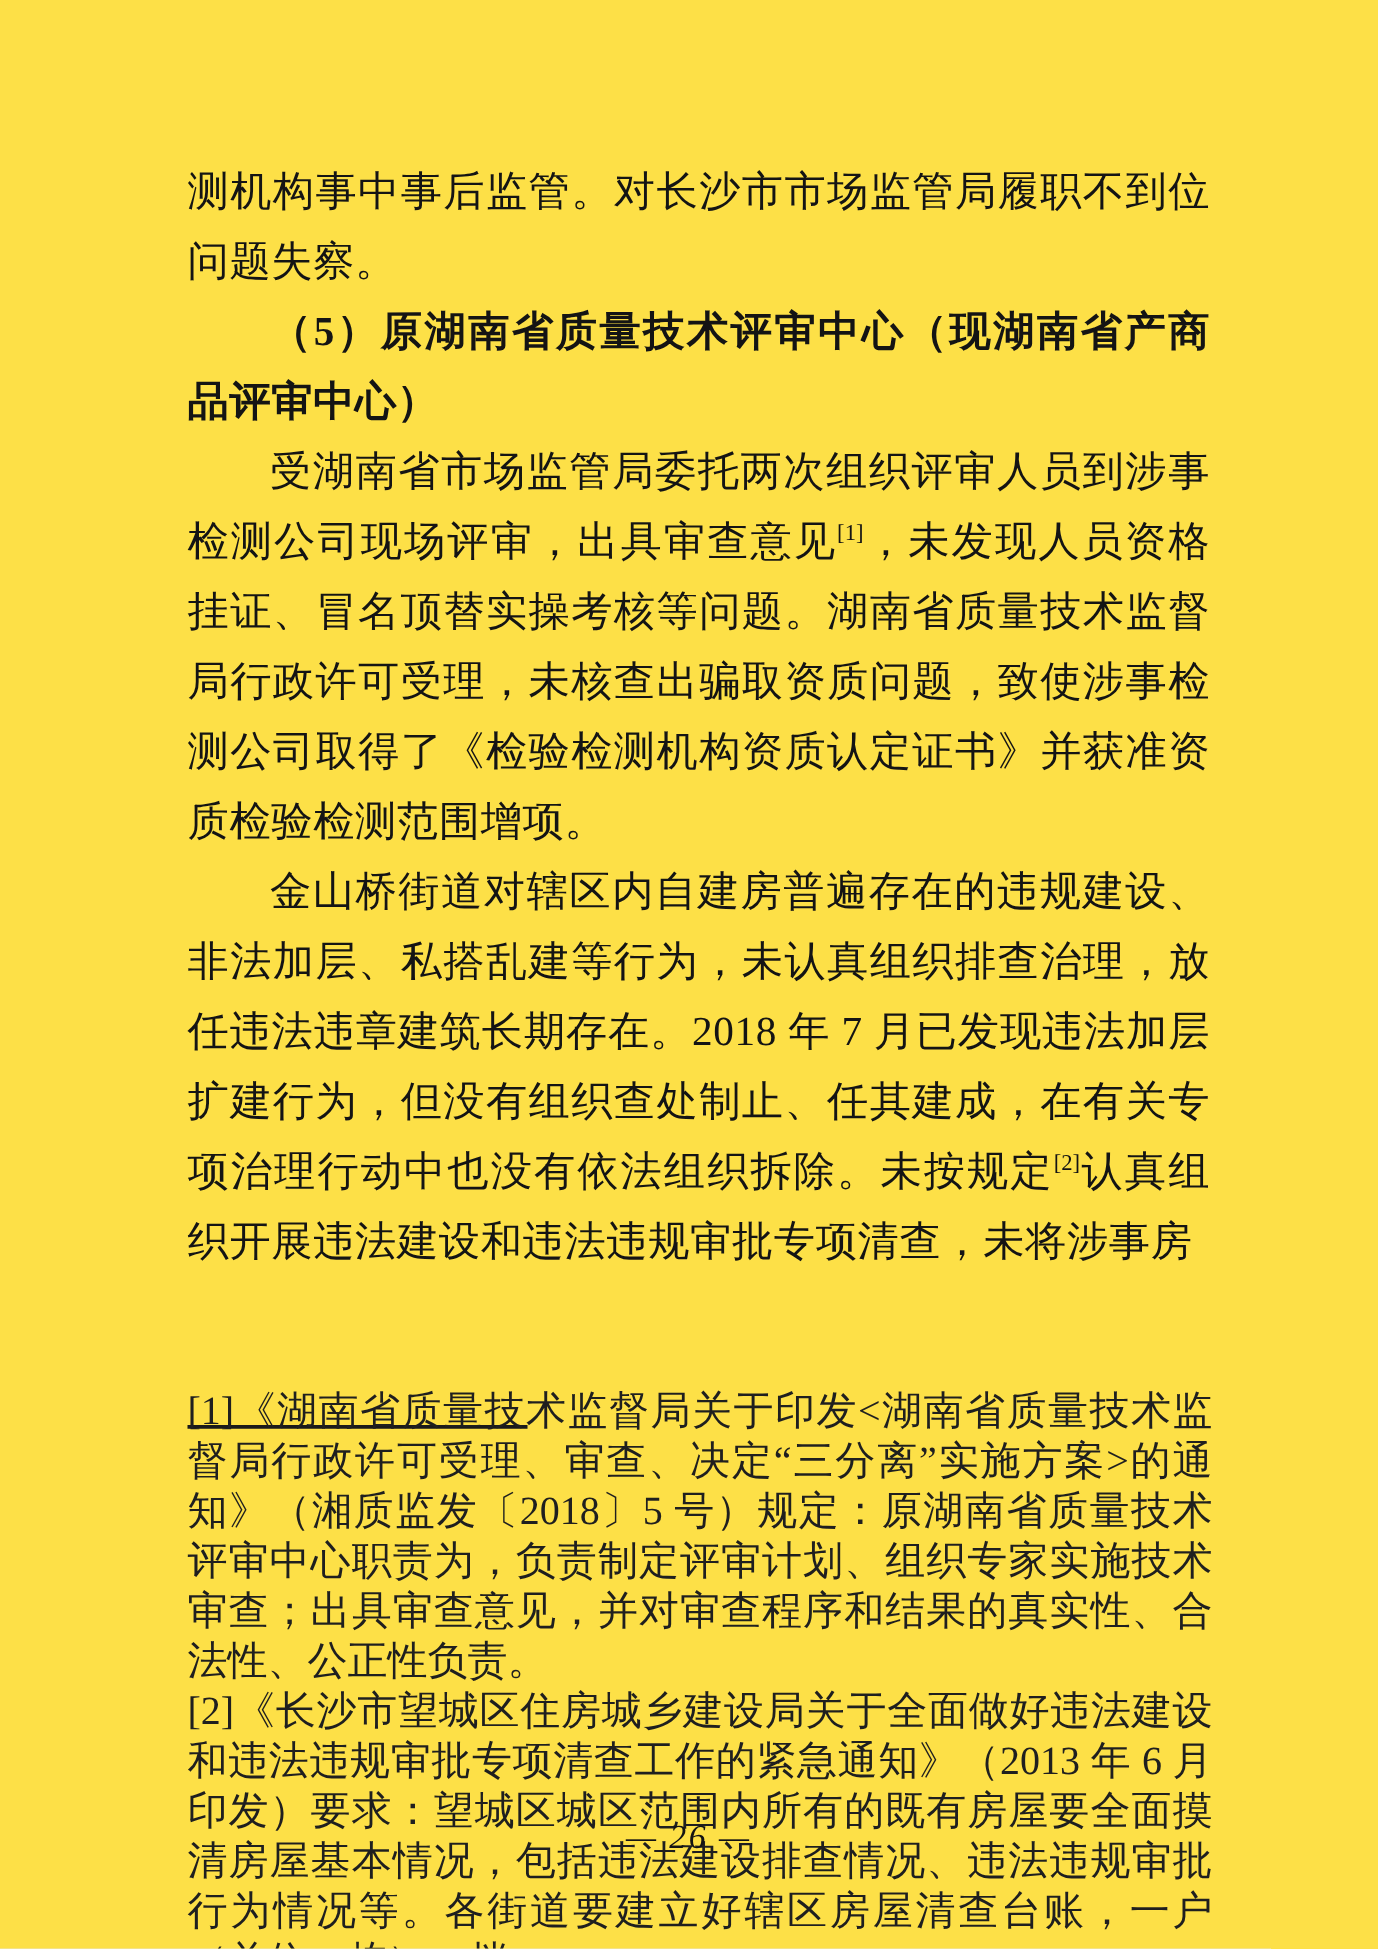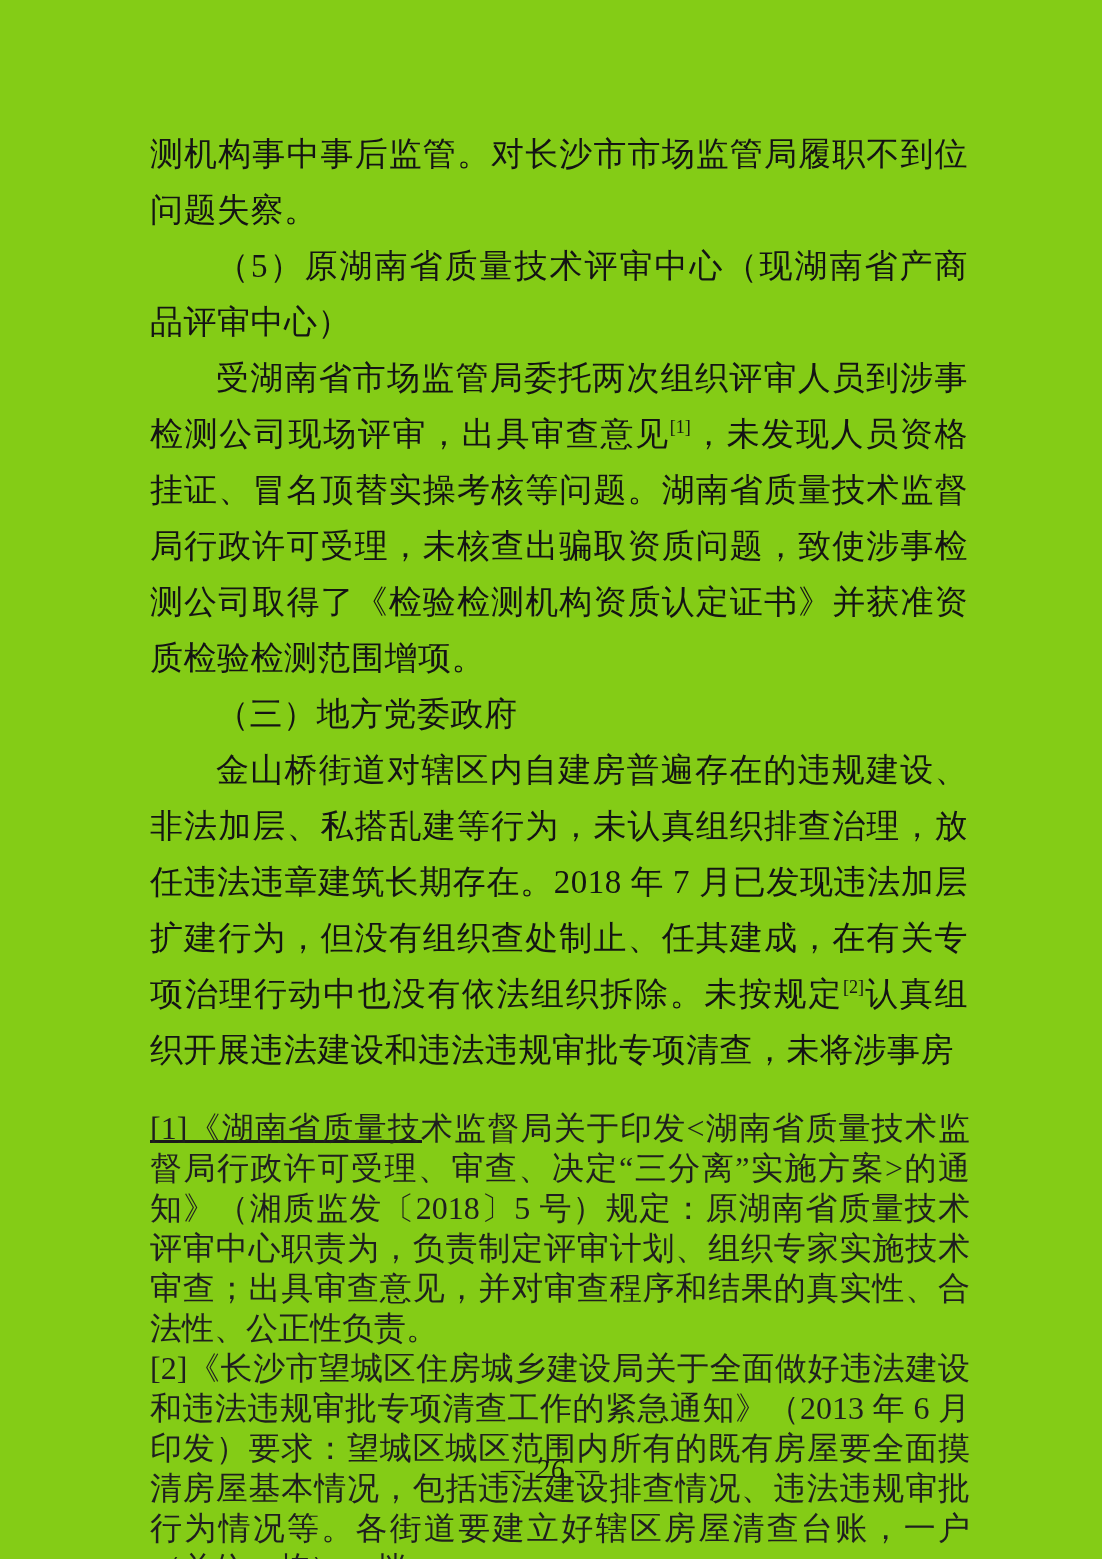--- a/index.html
+++ b/index.html
@@ -5,21 +5,21 @@
   html, body {
     margin: 0;
     padding: 0;
     background: #e8e8e8;
   }
   .page {
     position: relative;
     width: 1102px;
     height: 1559px;
     margin: 0 auto;
-    background: #84cc16;
+    background: #fde047;
     color: #141414;
     font-family: "Liberation Serif", "DejaVu Serif", serif;
     overflow: hidden;
   }
   .body-text {
     position: absolute;
     top: 126px;
     left: 150px;
     width: 818px;
     font-size: 33px;
@@ -29,21 +29,21 @@
     letter-spacing: 0.5px;
   }
   .body-text p {
     margin: 0;
     padding: 0;
   }
   .indent {
     text-indent: 2em;
   }
   .heading-bold {
-    font-weight: normal;
+    font-weight: bold;
   }
   sup.fn-ref {
     font-size: 0.55em;
     line-height: 0;
     vertical-align: super;
     letter-spacing: 0;
     font-family: "Liberation Serif", "DejaVu Serif", serif;
   }
   .footnote-sep {
     position: absolute;
@@ -87,21 +87,20 @@
 <div class="page">
 
   <div class="body-text">
 
     <p>测机构事中事后监管。对长沙市市场监管局履职不到位问题失察。</p>
 
     <p class="indent heading-bold">（5）原湖南省质量技术评审中心（现湖南省产商品评审中心）</p>
 
     <p class="indent"><span>受湖南省市场监管局委托两次组织评审人员到涉事检测公司现场评审，出具审查意见</span><sup class="fn-ref">[1]</sup><span>，未发现人员资格挂证、冒名顶替实操考核等问题。湖南省质量技术监督局行政许可受理，未核查出骗取资质问题，致使涉事检测公司取得了《检验检测机构资质认定证书》并获准资质检验检测范围增项。</span></p>
 
-    <p class="indent heading-bold">（三）地方党委政府</p>
 
 
     <p class="indent"><span>金山桥街道对辖区内自建房普遍存在的违规建设、非法加层、私搭乱建等行为，未认真组织排查治理，放任违法违章建筑长期存在。2018 年 7 月已发现违法加层扩建行为，但没有组织查处制止、任其建成，在有关专项治理行动中也没有依法组织拆除。未按规定</span><sup class="fn-ref">[2]</sup><span>认真组织开展违法建设和违法违规审批专项清查，未将涉事房</span></p>
 
   </div>
 
   <div class="footnote-sep"></div>
 
   <div class="footnotes">
     <p>[1]《湖南省质量技术监督局关于印发&lt;湖南省质量技术监督局行政许可受理、审查、决定“三分离”实施方案&gt;的通知》（湘质监发〔2018〕5 号）规定：原湖南省质量技术评审中心职责为，负责制定评审计划、组织专家实施技术审查；出具审查意见，并对审查程序和结果的真实性、合法性、公正性负责。</p>

